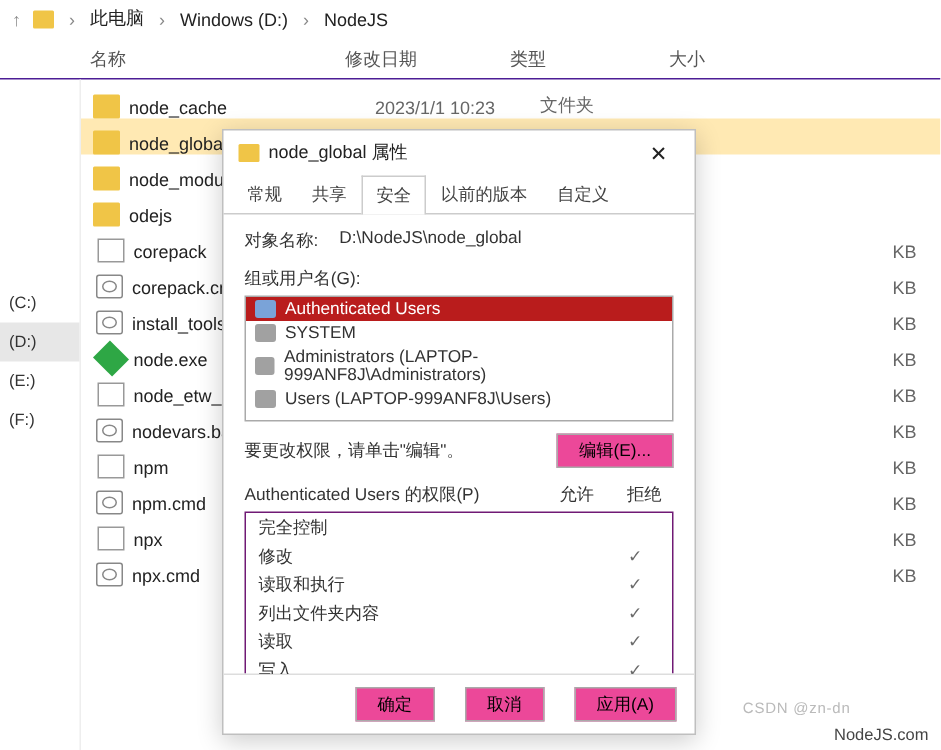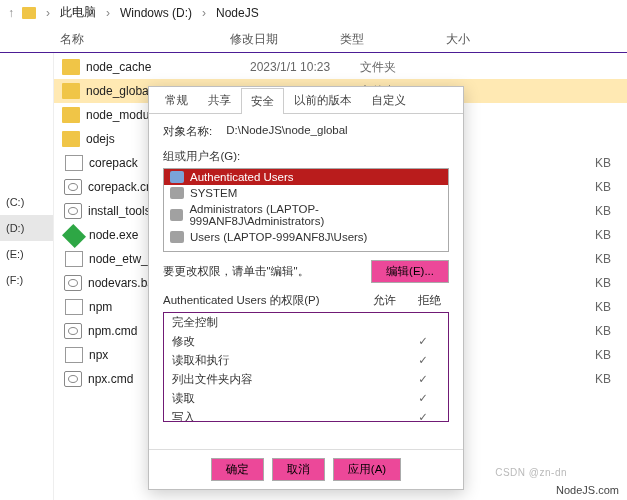--- a/index.html
+++ b/index.html
@@ -37,21 +37,21 @@
   }
   .left-pane {
     width: 54px;
     border-right: 1px solid #eee;
     padding-top: 6px;
   }
   .left-item { padding: 7px 6px; font-size: 11px; color: #333; }
   .left-item.selected { background: #e7e7e7; }
   .file-list { flex: 1; position: relative; padding-top: 2px; }
   .row {
-    display: flex; align-items: center;
+    display: flex; align-items: flex-end;
     height: 24px;
     padding-left: 8px;
   }
   .row.selected { background: #ffe9b3; }
   .row .ico { width: 18px; height: 16px; display: inline-block; margin-right: 6px; }
   .folder-ico {
     background: #f0c547;
     border-radius: 1px;
   }
   .file-ico {
@@ -102,21 +102,21 @@
   .edit-row { display:flex; justify-content:space-between; align-items:center; margin:6px 0 10px; }
   .btn {
     border:1px solid #aaa; background:#ec4899; padding:3px 14px; font-size:11.5px;
   }
   .perm-header { display:flex; justify-content:space-between; padding:0 8px 4px 0; }
   .perm-header .ph-right { display:flex; gap:22px; }
   .perm-box { border:1px solid #701a75; height:110px; overflow-y:auto; }
   .perm-row { display:flex; justify-content:space-between; padding:2px 20px 2px 8px; }
   .check { color:#6b6b6b; }
   .dlg-footer {
-    display:flex; justify-content:center; gap:8px;
+    display:flex; justify-content:flex-end; gap:20px;
     padding:8px 12px; border-top:1px solid #ddd;
   }
   .watermark { position:absolute; right:8px; bottom:4px; font-size:11px; color:#444; }
   .faint { position:absolute; right:60px; bottom:22px; font-size:10px; color:#bababa; letter-spacing:.5px;}
 </style>
 </head>
 <body>
 
 <div class="crumb-row">
   <span class="up">↑</span>
@@ -236,20 +236,27 @@
         <span class="ico gear-ico"></span>
         <span class="name">npx.cmd</span>
         <span class="date"></span>
         <span class="type"></span>
         <span class="kb">KB</span>
       </div>
     </div>
 </div>
 
 <div class="dialog">
+  <div class="dlg-title">
+    <div class="left">
+      <span class="folder-mini"></span>
+      <span>node_global 属性</span>
+    </div>
+    <div class="dlg-close">✕</div>
+  </div>
   <div class="tabs">
     <div class="tab">常规</div>
     <div class="tab">共享</div>
     <div class="tab active">安全</div>
     <div class="tab">以前的版本</div>
     <div class="tab">自定义</div>
   </div>
   <div class="dlg-body">
     <div class="field-row">
       <span class="lab">对象名称:</span>

